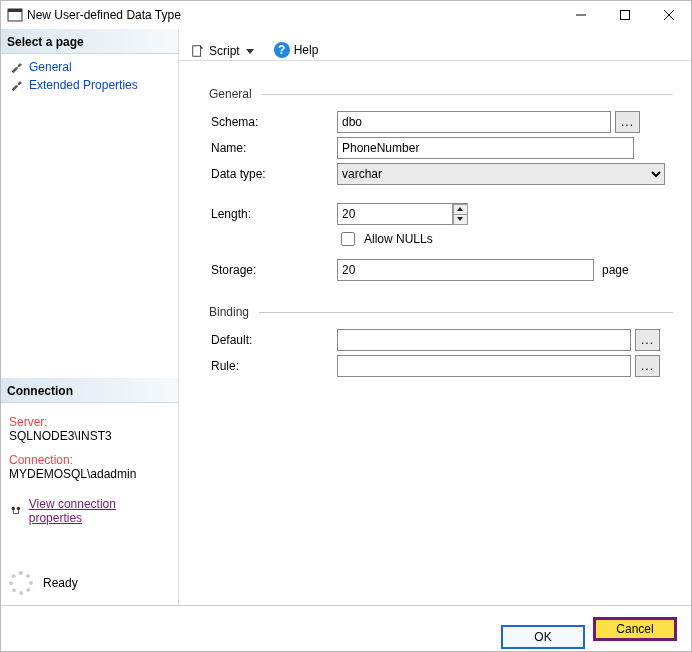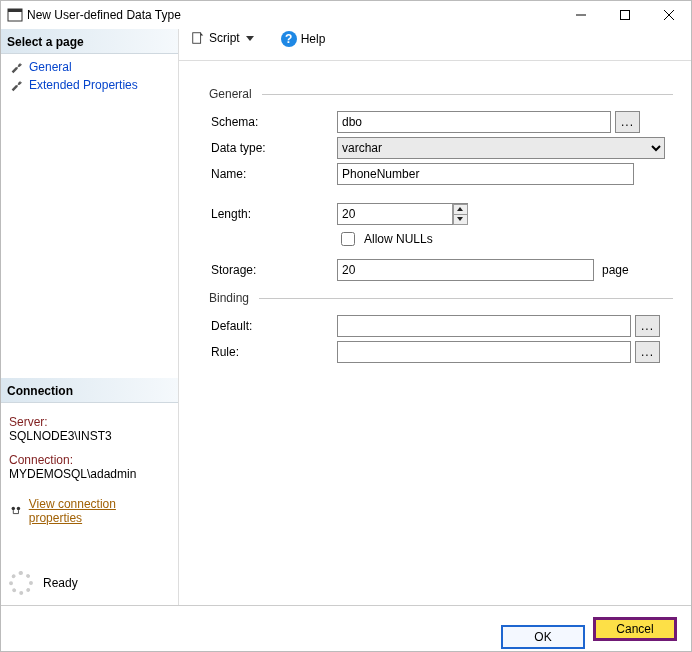--- a/index.html
+++ b/index.html
@@ -12,28 +12,28 @@
   .win-btn svg { pointer-events: none; }
   .content { flex: 1; display: flex; overflow: hidden; }
   .left { width: 178px; display: flex; flex-direction: column; background: #fff; border-right: 1px solid #ddd; }
   .section-header { font-weight: bold; padding: 6px 6px 4px 6px; background: linear-gradient(to right, #dbe7f0, #f5f9fc); border-bottom: 1px solid #cfd8df; }
   .page-list { padding: 4px 0; }
   .page-item { display: flex; align-items: center; padding: 2px 8px; gap: 6px; }
   .page-item .wrench { width: 14px; height: 14px; color: #555; }
   .page-item a { color: #0645cc; text-decoration: none; }
   .left-spacer { flex: 1; }
   .conn-block { padding: 6px 8px 8px 8px; }
-  .conn-label { color: #7f1d1d; padding-top: 6px; }
+  .conn-label { color: #ef4444; padding-top: 6px; }
   .conn-val { padding-bottom: 4px; }
   .view-props { display: flex; align-items: center; gap: 6px; padding: 4px 8px 10px 8px; }
-  .view-props a { color: #a16207; text-decoration: underline; }
+  .view-props a { color: #701a75; text-decoration: underline; }
   .progress-block { padding: 6px 8px 10px 8px; display: flex; align-items: center; gap: 10px; }
   .spinner { width: 24px; height: 24px; border-radius: 50%; border: 4px dotted #ccc; }
   .right { flex: 1; display: flex; flex-direction: column; }
-  .toolbar { height: 32px; display: flex; align-items: flex-start; gap: 19px; padding: 0 8px; border-bottom: 1px solid #ddd; }
+  .toolbar { height: 32px; display: flex; align-items: flex-end; gap: 12px; padding: 0 8px; border-bottom: 1px solid #ddd; }
   .tool-btn { display: flex; align-items: center; gap: 4px; padding: 2px 4px; }
   .drop-tri { width: 0; height: 0; border-left: 4px solid transparent; border-right: 4px solid transparent; border-top: 5px solid #333; margin-left: 2px; }
   .form-area { flex: 1; padding: 18px 18px 0 30px; }
   .group-label { display: flex; align-items: center; gap: 10px; margin: 8px 0 10px 0; color: #333; }
   .group-label .line { flex: 1; height: 1px; background: #c8c8c8; }
   .form-row { display: flex; align-items: center; margin: 4px 0; }
   .form-row .lbl { width: 128px; padding-left: 2px; }
   input[type="text"] { height: 22px; padding: 1px 4px; border: 1px solid #888; background: #fff; }
   .field-schema { width: 274px; }
   .field-name { width: 297px; border: 2px solid #1e66d0; background:#fff; }
@@ -150,29 +150,29 @@
           <div class="line"></div>
         </div>
 
         <div class="form-row">
           <span class="lbl">Schema:</span>
           <input type="text" class="field-schema" value="dbo" style="">
           <div class="ellipsis-btn">...</div>
         </div>
 
         <div class="form-row">
+          <span class="lbl">Name:</span>
+          <input type="text" class="field-name" value="PhoneNumber" style="">
+        </div>
+
+        <div class="form-row">
           <span class="lbl">Data type:</span>
           <select class="datatype">
             <option>varchar</option>
           </select>
-        </div>
-
-        <div class="form-row">
-          <span class="lbl">Name:</span>
-          <input type="text" class="field-name" value="PhoneNumber" style="">
         </div>
 
         <div style="height:10px"></div>
 
         <div class="form-row">
           <span class="lbl">Length:</span>
           <div class="len-wrap">
             <input type="text" class="len-input" value="20" style="">
             <div class="len-spin">
               <div>
@@ -189,21 +189,21 @@
           <input type="checkbox" style="">
           <span>Allow NULLs</span>
         </div>
 
         <div class="form-row">
           <span class="lbl">Storage:</span>
           <input type="text" class="storage-input" readonly="" value="20" style="">
           <span class="unit">page</span>
         </div>
 
-        <div class="group-label" style="margin-top:10px">
+        <div class="group-label" style="margin-top:24px">
           <span>Binding</span>
           <div class="line"></div>
         </div>
 
         <div class="form-row">
           <span class="lbl">Default:</span>
           <input type="text" class="bind-input" value="" style="">
           <div class="ellipsis-btn">...</div>
         </div>
 

